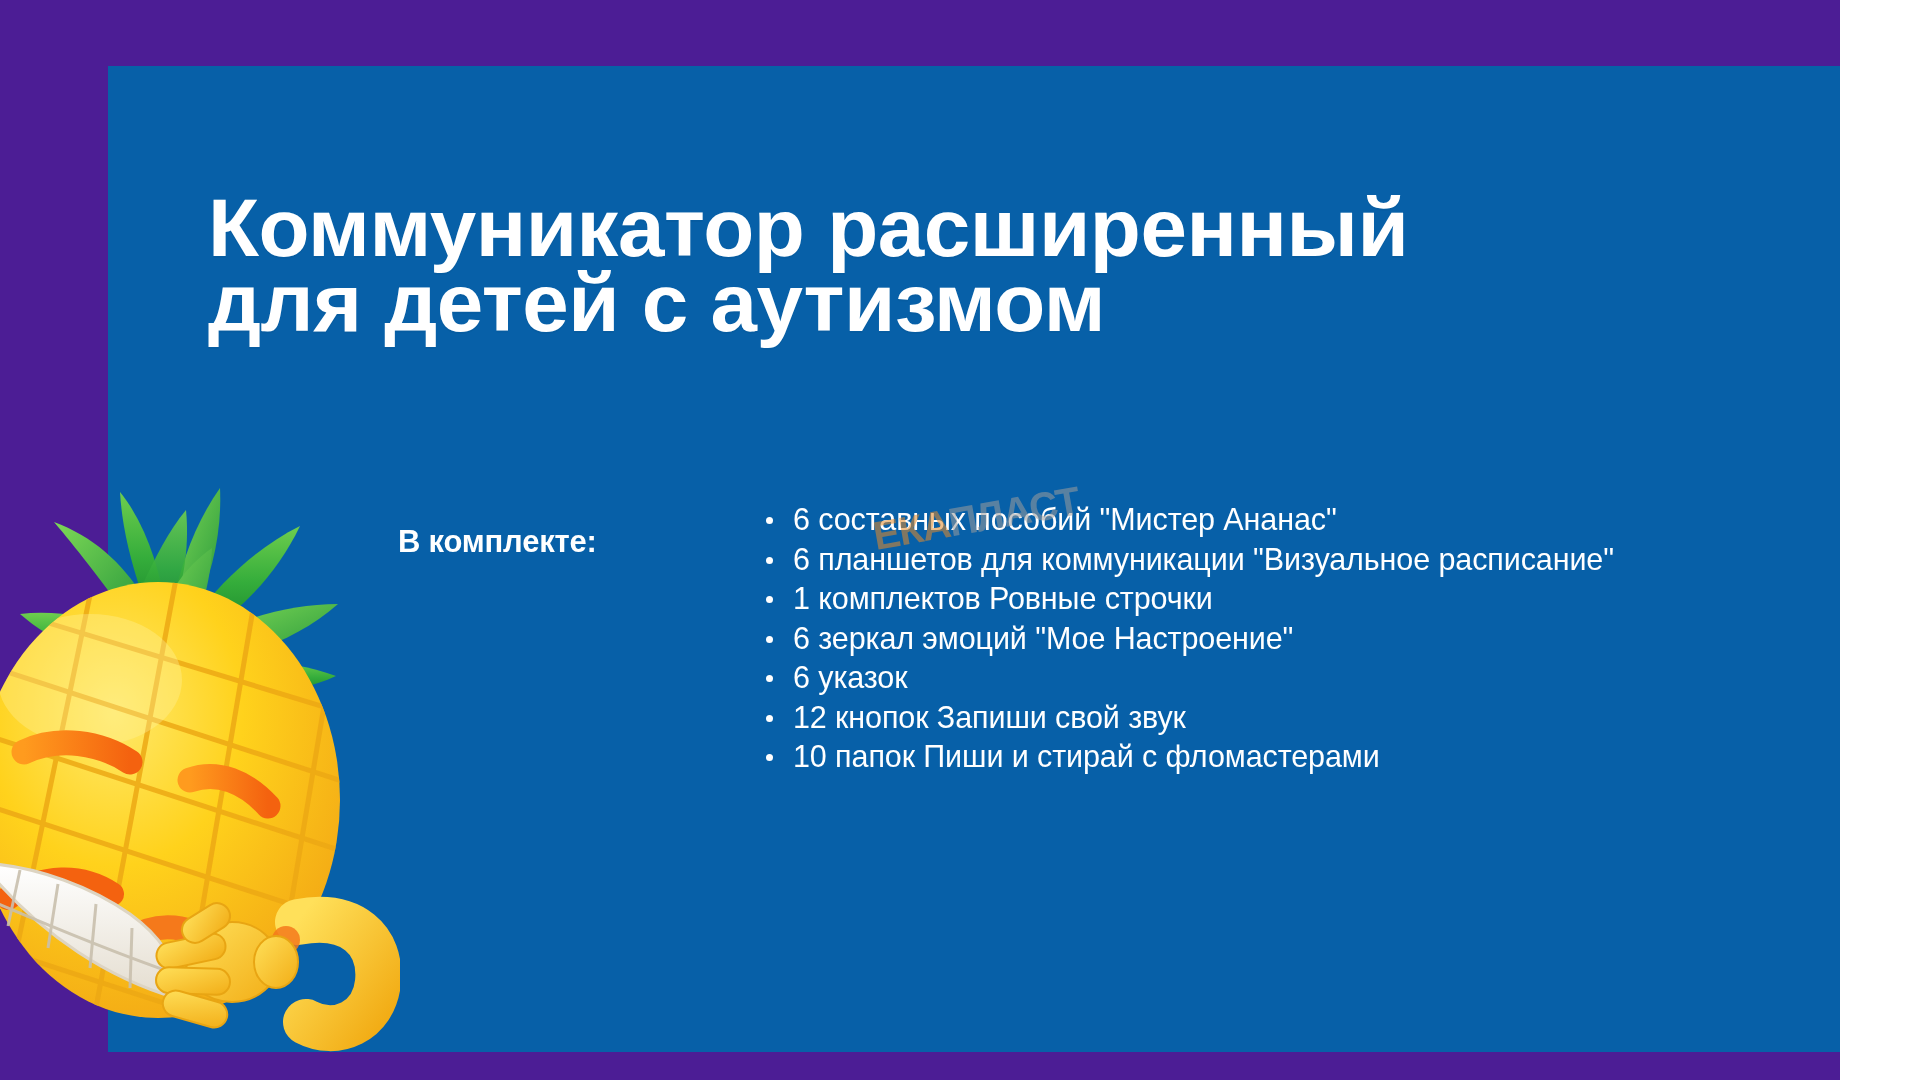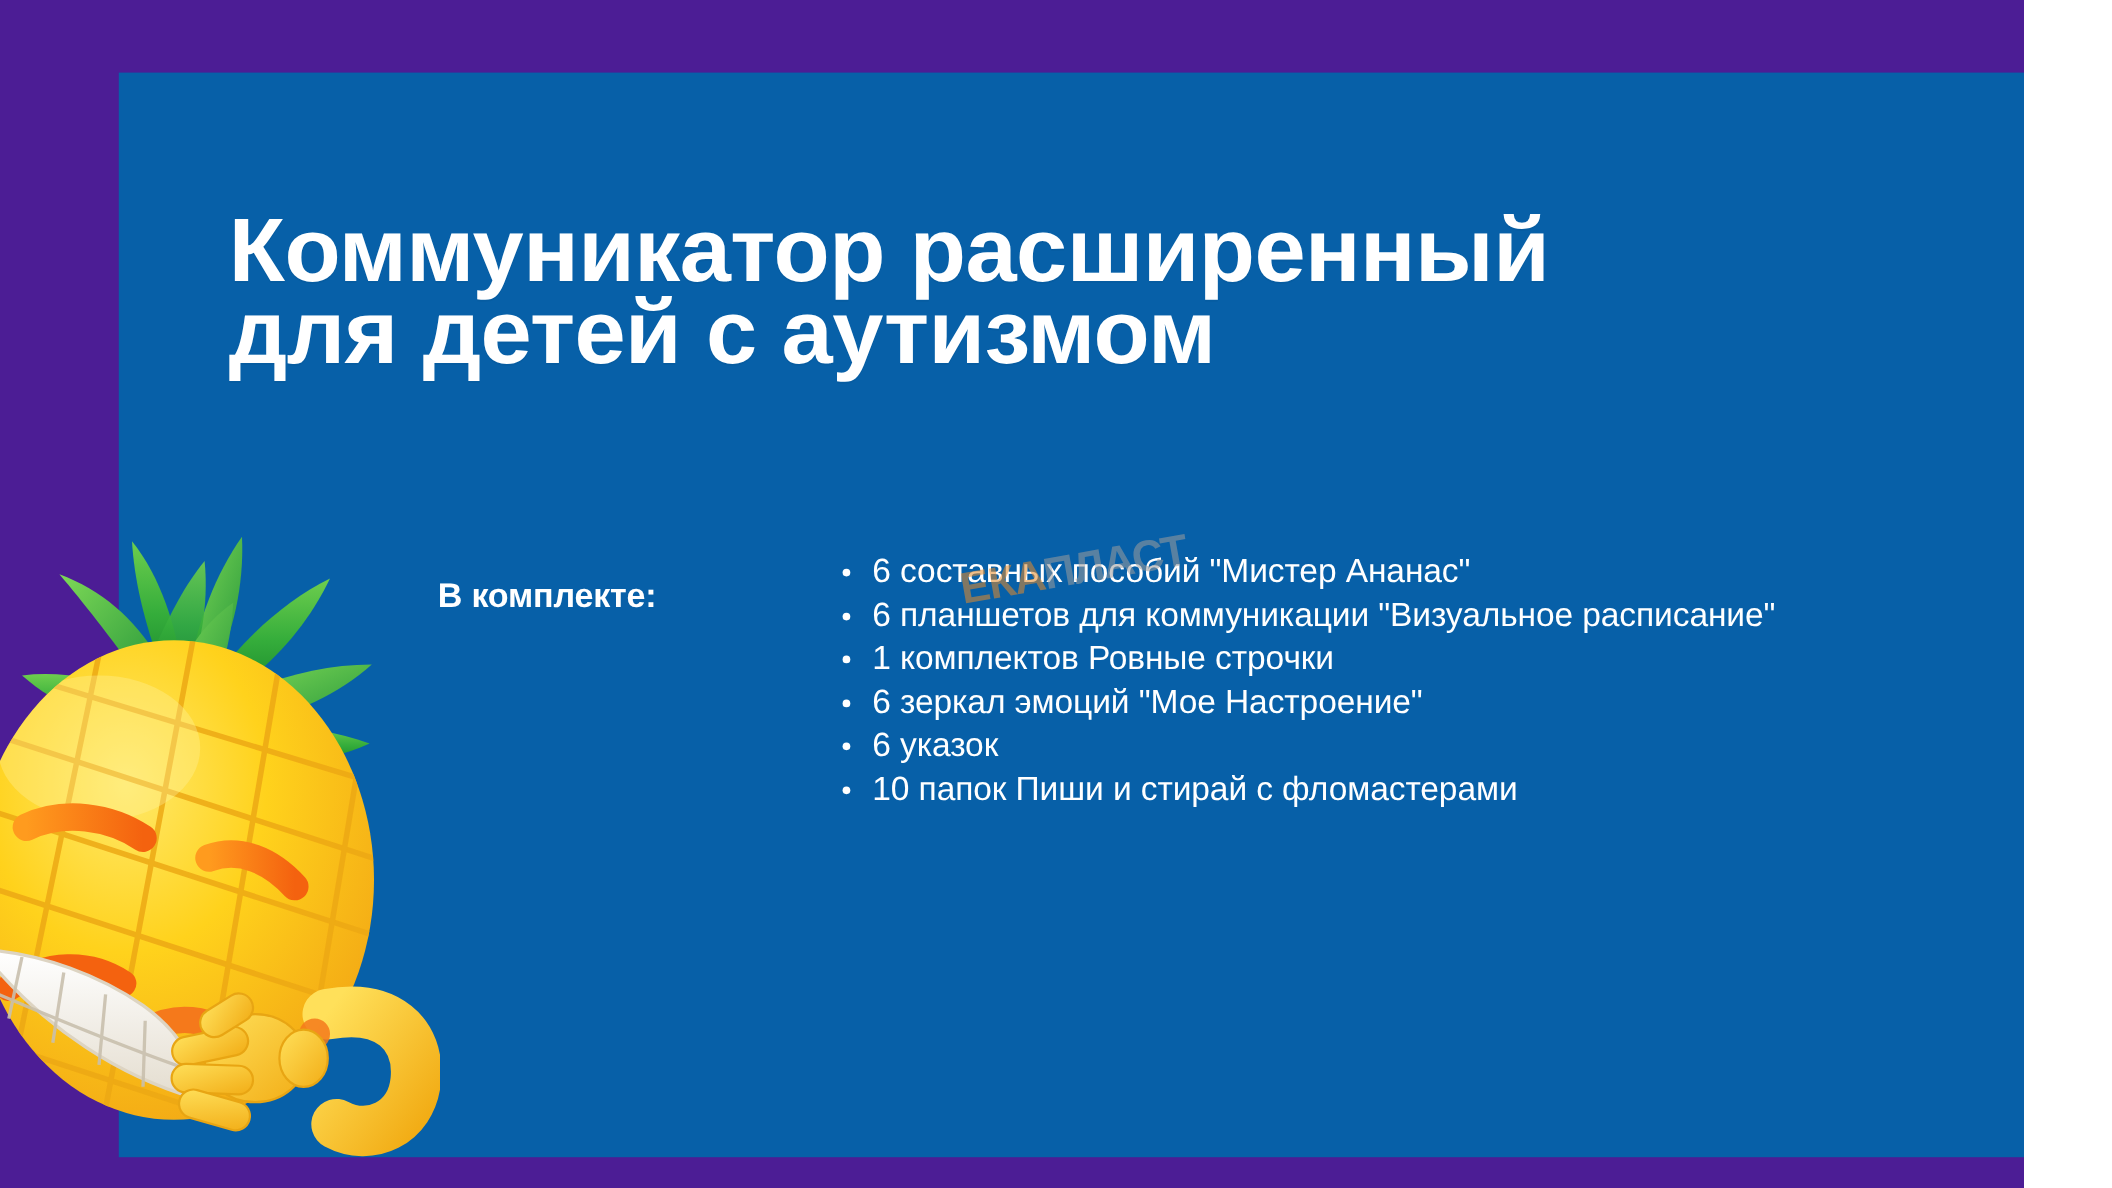--- a/index.html
+++ b/index.html
@@ -142,20 +142,21 @@
   </div>
 
   <div class="kit-label">В комплекте:</div>
 
   <ul class="kit-list">
     <li>6 составных пособий "Мистер Ананас"</li>
     <li>6 планшетов для коммуникации "Визуальное расписание"</li>
     <li>1 комплектов Ровные строчки</li>
     <li>6 зеркал эмоций "Мое Настроение"</li>
     <li>6 указок</li>
+    <li>12 кнопок Запиши свой звук</li>
     <li>10 папок Пиши и стирай с фломастерами</li>
   </ul>
 
   <div class="watermark">
     <span class="wm-a">ЕКА</span><span class="wm-b">ПЛАСТ</span>
   </div>
 
   <div class="mascot">
     <svg width="420" height="610" viewBox="0 0 420 610" xmlns="http://www.w3.org/2000/svg">
       <defs>

